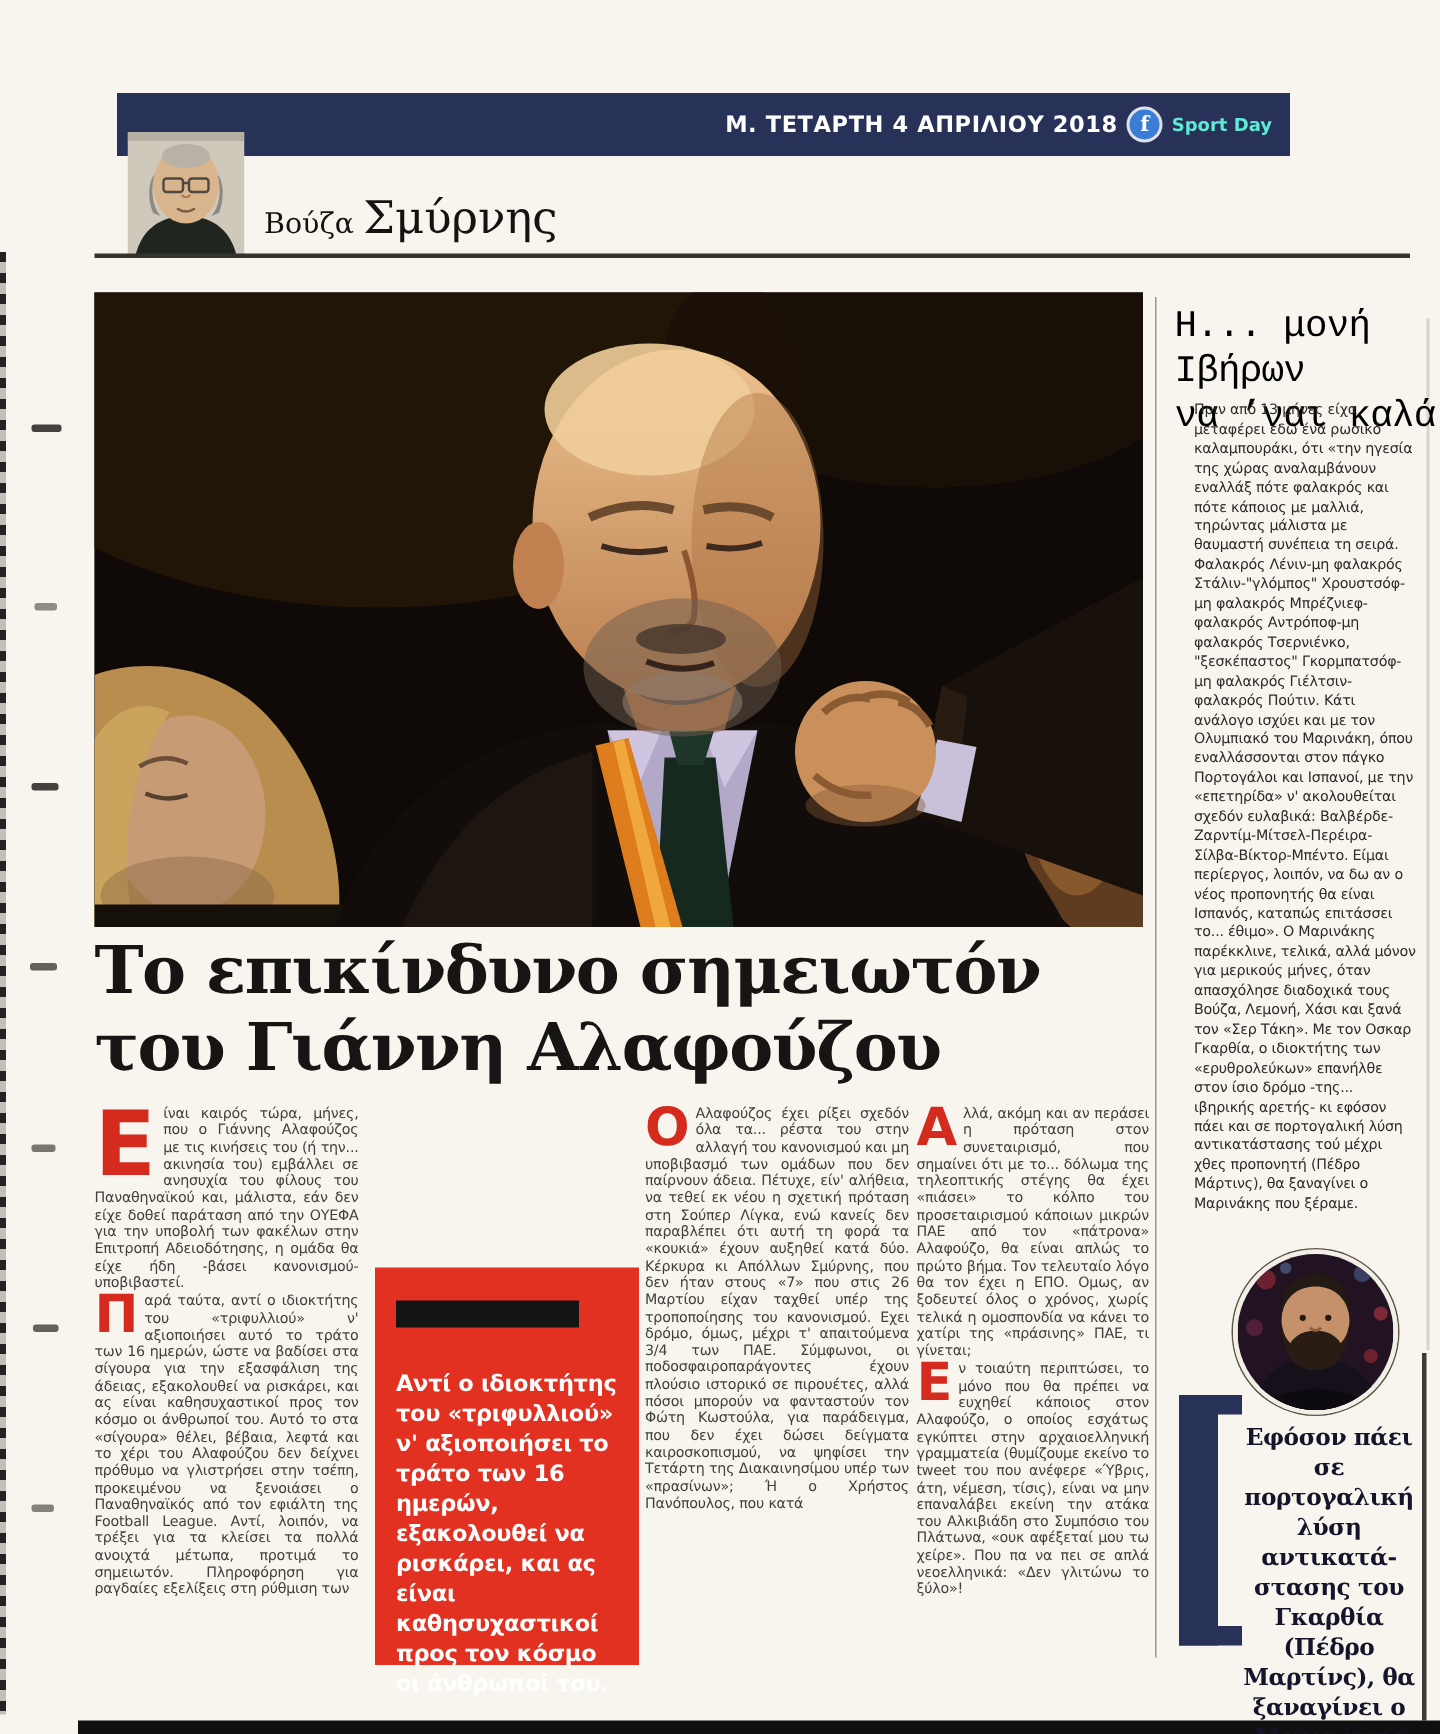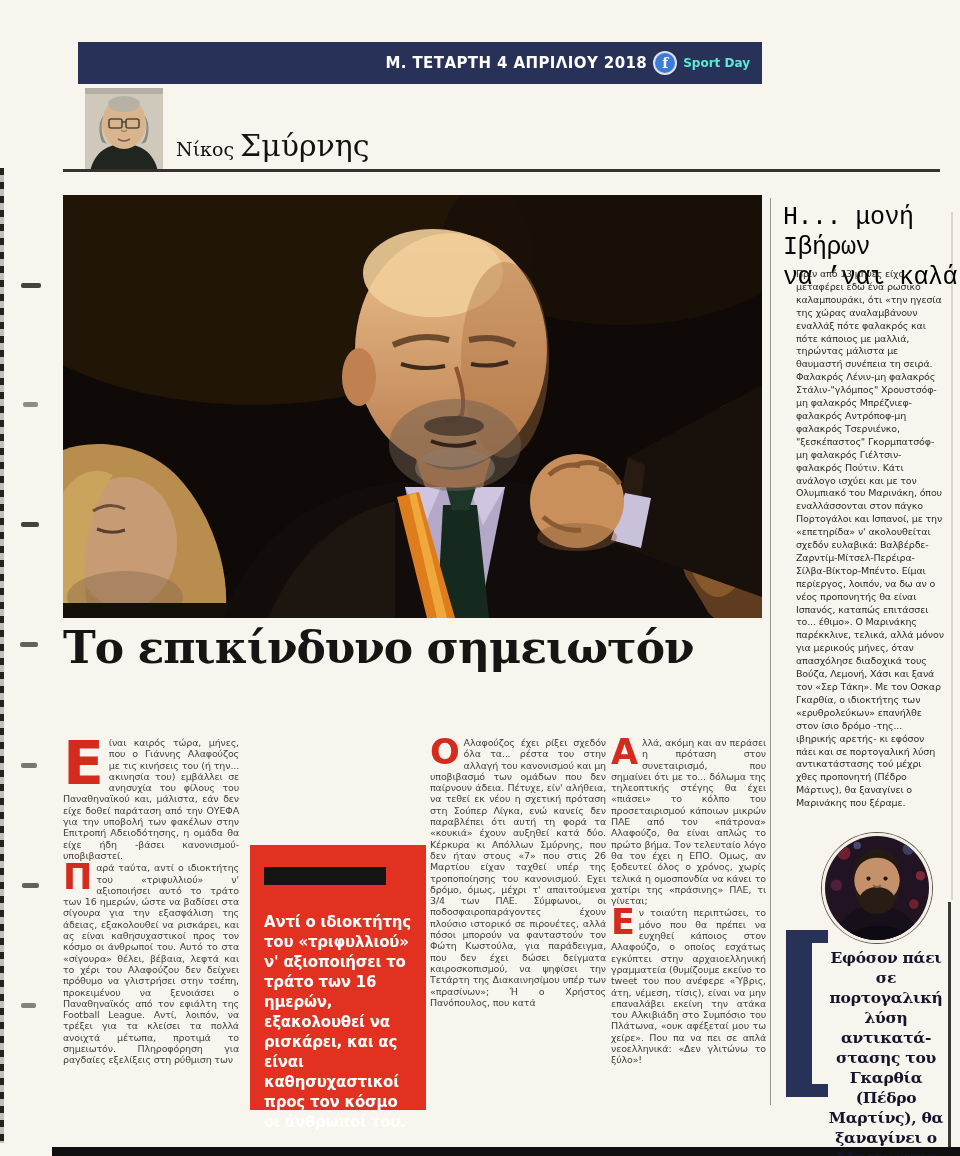--- a/index.html
+++ b/index.html
@@ -11,21 +11,21 @@
     overflow:hidden; font-family:"DejaVu Sans", sans-serif; color:var(--ink);
   }
   
   .edge-strip{position:absolute;left:0;top:168px;width:4px;height:975px;
     background:repeating-linear-gradient(to bottom,#232220 0 7px,rgba(35,34,32,.25) 7px 14px);}
   .edge-dash{position:absolute;height:5px;background:#25221c;border-radius:2px;opacity:.85;}
   .right-smudge{position:absolute;left:948px;top:902px;width:3px;height:245px;background:#3c3a36;}
   .right-faint{position:absolute;left:951px;top:212px;width:2px;height:688px;background:#d9d4c7;}
   .bottom-strip{position:absolute;left:52px;top:1147px;width:908px;height:9px;background:#101010;}
   
-  .header-bar{position:absolute;left:78px;top:42px;width:684px;height:42px;background:var(--navy);}
+  .header-bar{position:absolute;left:78px;top:62px;width:782px;height:42px;background:var(--navy);}
   .logo{position:absolute;left:86px;top:43px;display:flex;align-items:center;}
   .logo-sport{
     display:inline-block;background:var(--red);color:#fff;
     font-family:"DejaVu Sans", sans-serif;font-style:italic;font-weight:bold;
     font-size:29px;line-height:29px;padding:4px 12px 5px 10px;border-radius:5px;
     letter-spacing:-1px; box-shadow:0 0 0 2px rgba(255,255,255,.25);
   }
   .logo-day{font-style:italic;font-weight:bold;font-size:36px;line-height:36px;
     letter-spacing:-2px;margin-left:-4px;font-family:"DejaVu Sans", sans-serif;}
   .logo-day .ld{color:var(--navy);-webkit-text-stroke:2px #fff;
@@ -118,21 +118,21 @@
       <path d="M18,28 C15,40 17,50 22,56 L17,54 C13,44 14,33 18,28 Z" fill="#8e8a82"></path>
       <path d="M60,28 C63,40 61,50 56,56 L61,54 C65,44 64,33 60,28 Z" fill="#8e8a82"></path>
       <rect x="24" y="31" width="13" height="9" rx="2" fill="none" stroke="#4d4940" stroke-width="1.6"></rect>
       <rect x="41" y="31" width="13" height="9" rx="2" fill="none" stroke="#4d4940" stroke-width="1.6"></rect>
       <line x1="37" y1="34" x2="41" y2="34" stroke="#4d4940" stroke-width="1.6"></line>
       <path d="M33,51 q6,4 12,0" stroke="#7a5a42" stroke-width="1.6" fill="none"></path>
       <path d="M36,42 q3,3 6,0" stroke="#a87c56" stroke-width="1.4" fill="none"></path>
     </svg>
   </div>
   <div class="author-name">
-    <span class="author-first">Νίκος</span><span class="author-last">Σμύρνης</span>
+    <span class="author-first">Βούζα</span><span class="author-last">Σμύρνης</span>
   </div>
   <div class="author-rule"></div>
 
   <div class="main-photo">
     <svg width="699" height="423" viewBox="0 0 699 423">
       <defs>
         <linearGradient id="skin" x1="0" y1="0" x2="0" y2="1">
           <stop offset="0" stop-color="#ecc28f"></stop>
             <stop offset="1" stop-color="#bb7e4f"></stop>
         </linearGradient>
@@ -185,20 +185,21 @@
       <path d="M486,280 q14,-13 31,-9" stroke="#8a5a32" stroke-width="5" fill="none"></path>
       <path d="M512,270 q17,-6 31,3" stroke="#8a5a32" stroke-width="5" fill="none"></path>
       <path d="M536,273 q14,3 21,16" stroke="#8a5a32" stroke-width="5" fill="none"></path>
       <path d="M480,322 q17,15 38,13" stroke="#8a5a32" stroke-width="5" fill="none"></path>
       <ellipse cx="514" cy="342" rx="40" ry="14" fill="#8a5a32" opacity=".4"></ellipse>
     </svg>
   </div>
 
   <div class="headline">
     <div>Το επικίνδυνο σημειωτόν</div>
+    <div>του Γιάννη Αλαφούζου</div>
   </div>
 
   <div class="col col1">
     <p><span class="dropcap-xl">Ε</span><span>ίναι καιρός τώρα, μήνες, που ο Γιάννης Αλαφούζος με τις κινήσεις του (ή την... ακινησία του) εμβάλλει σε ανησυχία του φίλους του Παναθηναϊκού και, μάλιστα, εάν δεν είχε δοθεί παράταση από την ΟΥΕΦΑ για την υποβολή των φακέλων στην Επιτροπή Αδειοδότησης, η ομάδα θα είχε ήδη -βάσει κανονισμού- υποβιβαστεί.</span></p>
     <p><span class="dropcap">Π</span><span>αρά ταύτα, αντί ο ιδιοκτήτης του «τριφυλλιού» ν' αξιοποιήσει αυτό το τράτο των 16 ημερών, ώστε να βαδίσει στα σίγουρα για την εξασφάλιση της άδειας, εξακολουθεί να ρισκάρει, και ας είναι καθησυχαστικοί προς τον κόσμο οι άνθρωποί του. Αυτό το στα «σίγουρα» θέλει, βέβαια, λεφτά και το χέρι του Αλαφούζου δεν δείχνει πρόθυμο να γλιστρήσει στην τσέπη, προκειμένου να ξενοιάσει ο Παναθηναϊκός από τον εφιάλτη της Football League. Αντί, λοιπόν, να τρέξει για τα κλείσει τα πολλά ανοιχτά μέτωπα, προτιμά το σημειωτόν. Πληροφόρηση για ραγδαίες εξελίξεις στη ρύθμιση των</span></p>
   </div>
   <div class="col col2">
     <p><span class="dropcap">Ο</span><span>Αλαφούζος έχει ρίξει σχεδόν όλα τα... ρέστα του στην αλλαγή του κανονισμού και μη υποβιβασμό των ομάδων που δεν παίρνουν άδεια. Πέτυχε, είν' αλήθεια, να τεθεί εκ νέου η σχετική πρόταση στη Σούπερ Λίγκα, ενώ κανείς δεν παραβλέπει ότι αυτή τη φορά τα «κουκιά» έχουν αυξηθεί κατά δύο. Κέρκυρα κι Απόλλων Σμύρνης, που δεν ήταν στους «7» που στις 26 Μαρτίου είχαν ταχθεί υπέρ της τροποποίησης του κανονισμού. Εχει δρόμο, όμως, μέχρι τ' απαιτούμενα 3/4 των ΠΑΕ. Σύμφωνοι, οι ποδοσφαιροπαράγοντες έχουν πλούσιο ιστορικό σε πιρουέτες, αλλά πόσοι μπορούν να φανταστούν τον Φώτη Κωστούλα, για παράδειγμα, που δεν έχει δώσει δείγματα καιροσκοπισμού, να ψηφίσει την Τετάρτη της Διακαινησίμου υπέρ των «πρασίνων»; Ή ο Χρήστος Πανόπουλος, που κατά</span></p>
   </div>
   <div class="col col3">

